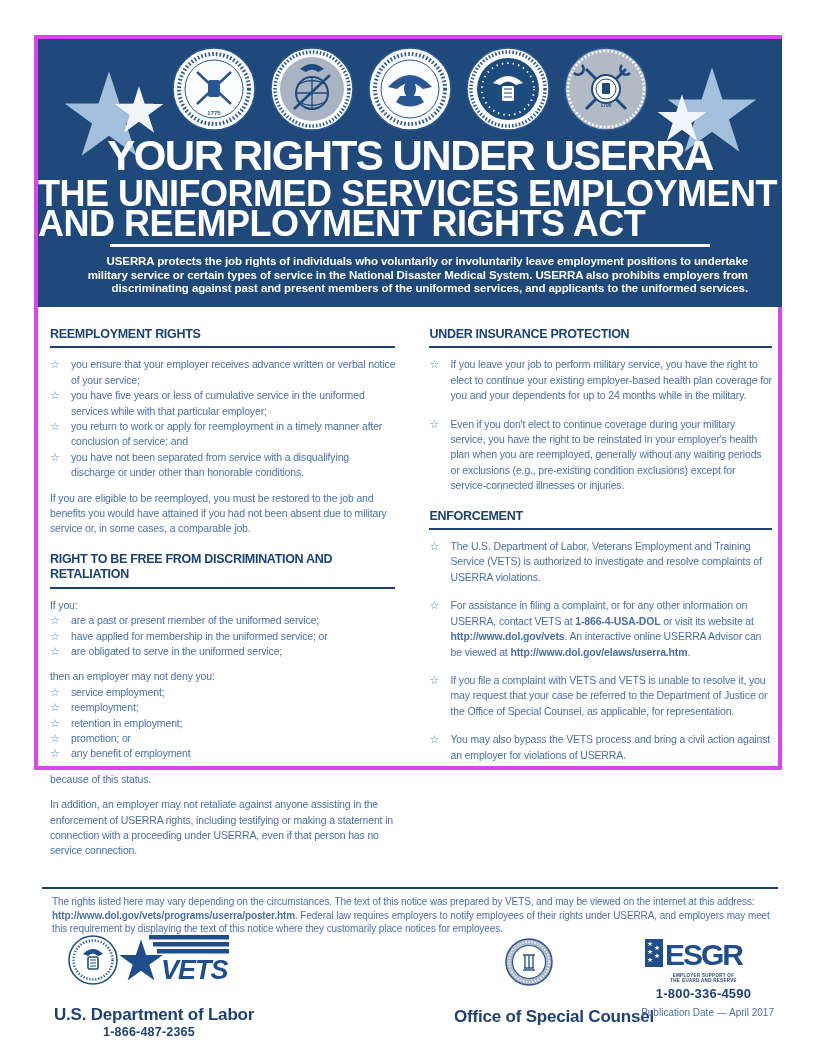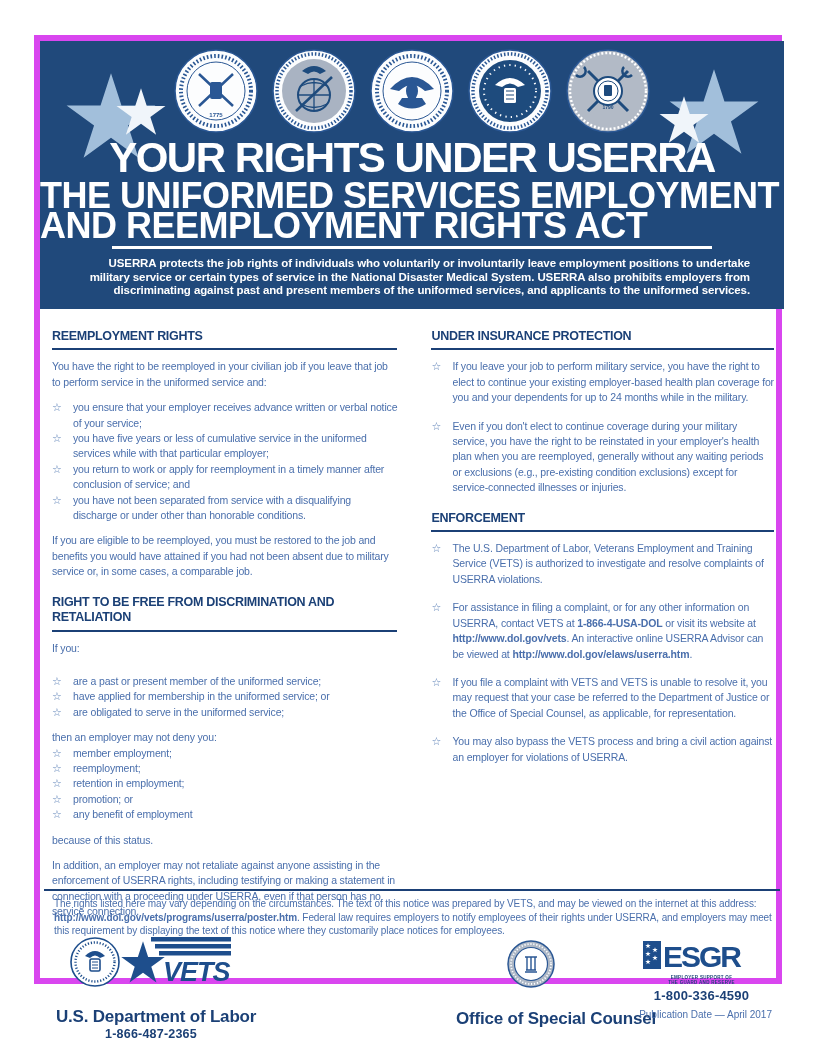--- a/index.html
+++ b/index.html
@@ -1,18 +1,18 @@
 <!DOCTYPE html>
 <html><head>
 <meta charset="utf-8">
 <style>
   html,body{margin:0;padding:0;background:#ffffff;width:816px;height:1056px;overflow:hidden;
     font-family:"Liberation Sans", sans-serif;}
-  .poster{position:absolute;left:34px;top:35px;width:748px;height:949px;
-    border:6px solid #d946ef;box-sizing:border-box;background:#ffffff;}
+  .poster{position:absolute;left:34px;top:35px;width:748px;height:735px;
+    border:4px solid #d946ef;box-sizing:border-box;background:#ffffff;}
   
   .header{position:absolute;left:0;top:0;width:744px;height:268px;background:#20497b;overflow:hidden;}
   .seal-row{position:absolute;left:50%;transform:translateX(-50%);top:8px;display:flex;gap:14px;}
   .seal{width:84px;height:84px;display:block;}
   .stars{position:absolute;}
   .stars.left{left:22px;top:20px;}
   .stars.right{right:22px;top:16px;}
   .main-title{position:absolute;top:96px;left:0;width:744px;text-align:center;color:#ffffff;
     font-weight:bold;font-size:42px;line-height:42px;letter-spacing:-1.5px;}
   .sub-title{position:absolute;top:140px;left:0;width:744px;text-align:left;color:#ffffff;
@@ -134,21 +134,20 @@
     <div class="header-rule"></div>
     <div class="header-intro">USERRA protects the job rights of individuals who voluntarily or involuntarily leave employment positions to undertake military service or certain types of service in the National Disaster Medical System.  USERRA also prohibits employers from discriminating against past and present members of the uniformed services, and applicants to the uniformed services.</div>
   </div>
 
   <div class="columns">
 
     <div class="col-l body-copy">
 
       <div class="section">
         <div class="sec-heading">REEMPLOYMENT RIGHTS</div>
-        <p class="para">You have the right to be reemployed in your civilian job if you leave that job to perform service in the uniformed service and:</p>
         <div class="blist">
           <div class="bullet">
               <span class="bstar">☆</span>
               <span class="btxt">you ensure that your employer receives advance written or verbal notice of your service;</span>
             </div>
           <div class="bullet">
               <span class="bstar">☆</span>
               <span class="btxt">you have five years or less of cumulative service in the uniformed services while with that particular employer;</span>
             </div>
           <div class="bullet">
@@ -158,40 +157,40 @@
           <div class="bullet">
               <span class="bstar">☆</span>
               <span class="btxt">you have not been separated from service with a disqualifying discharge or under other than honorable conditions.</span>
             </div>
         </div>
         <p class="para">If you are eligible to be reemployed, you must be restored to the job and benefits you would have attained if you had not been absent due to military service or, in some cases, a comparable job.</p>
       </div>
 
       <div class="section">
         <div class="sec-heading">RIGHT TO BE FREE FROM DISCRIMINATION AND RETALIATION</div>
-        <p class="para" style="margin-bottom:18px">If you:</p>
+        <p class="para" style="margin-bottom:0">If you:</p>
         <div class="blist">
           <div class="bullet">
               <span class="bstar">☆</span>
               <span class="btxt">are a past or present member of the uniformed service;</span>
             </div>
           <div class="bullet">
               <span class="bstar">☆</span>
               <span class="btxt">have applied for membership in the uniformed service; or</span>
             </div>
           <div class="bullet">
               <span class="bstar">☆</span>
               <span class="btxt">are obligated to serve in the uniformed service;</span>
             </div>
         </div>
         <p class="para" style="margin-bottom:0">then an employer may not deny you:</p>
         <div class="blist">
           <div class="bullet">
               <span class="bstar">☆</span>
-              <span class="btxt">member employment;</span>
+              <span class="btxt">service employment;</span>
             </div>
           <div class="bullet">
               <span class="bstar">☆</span>
               <span class="btxt">reemployment;</span>
             </div>
           <div class="bullet">
               <span class="bstar">☆</span>
               <span class="btxt">retention in employment;</span>
             </div>
           <div class="bullet">

